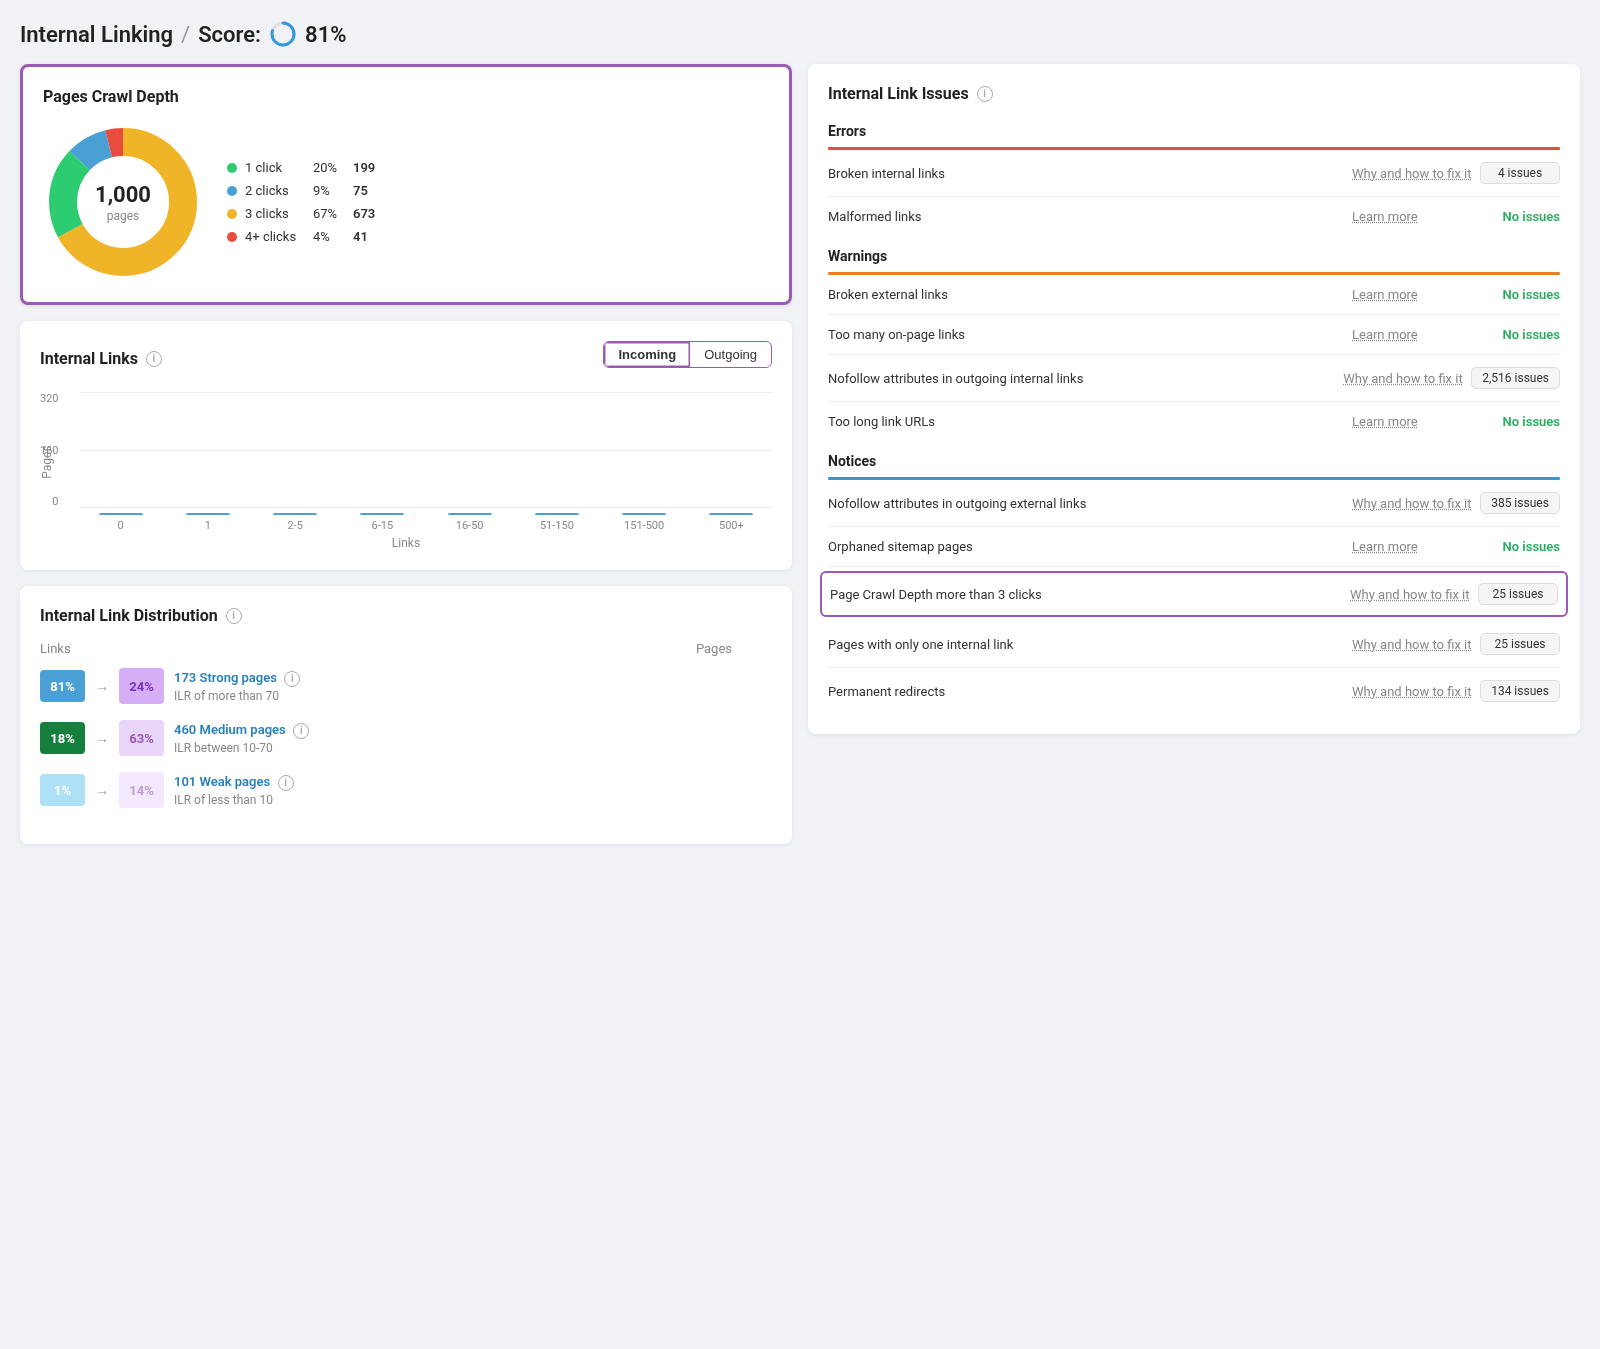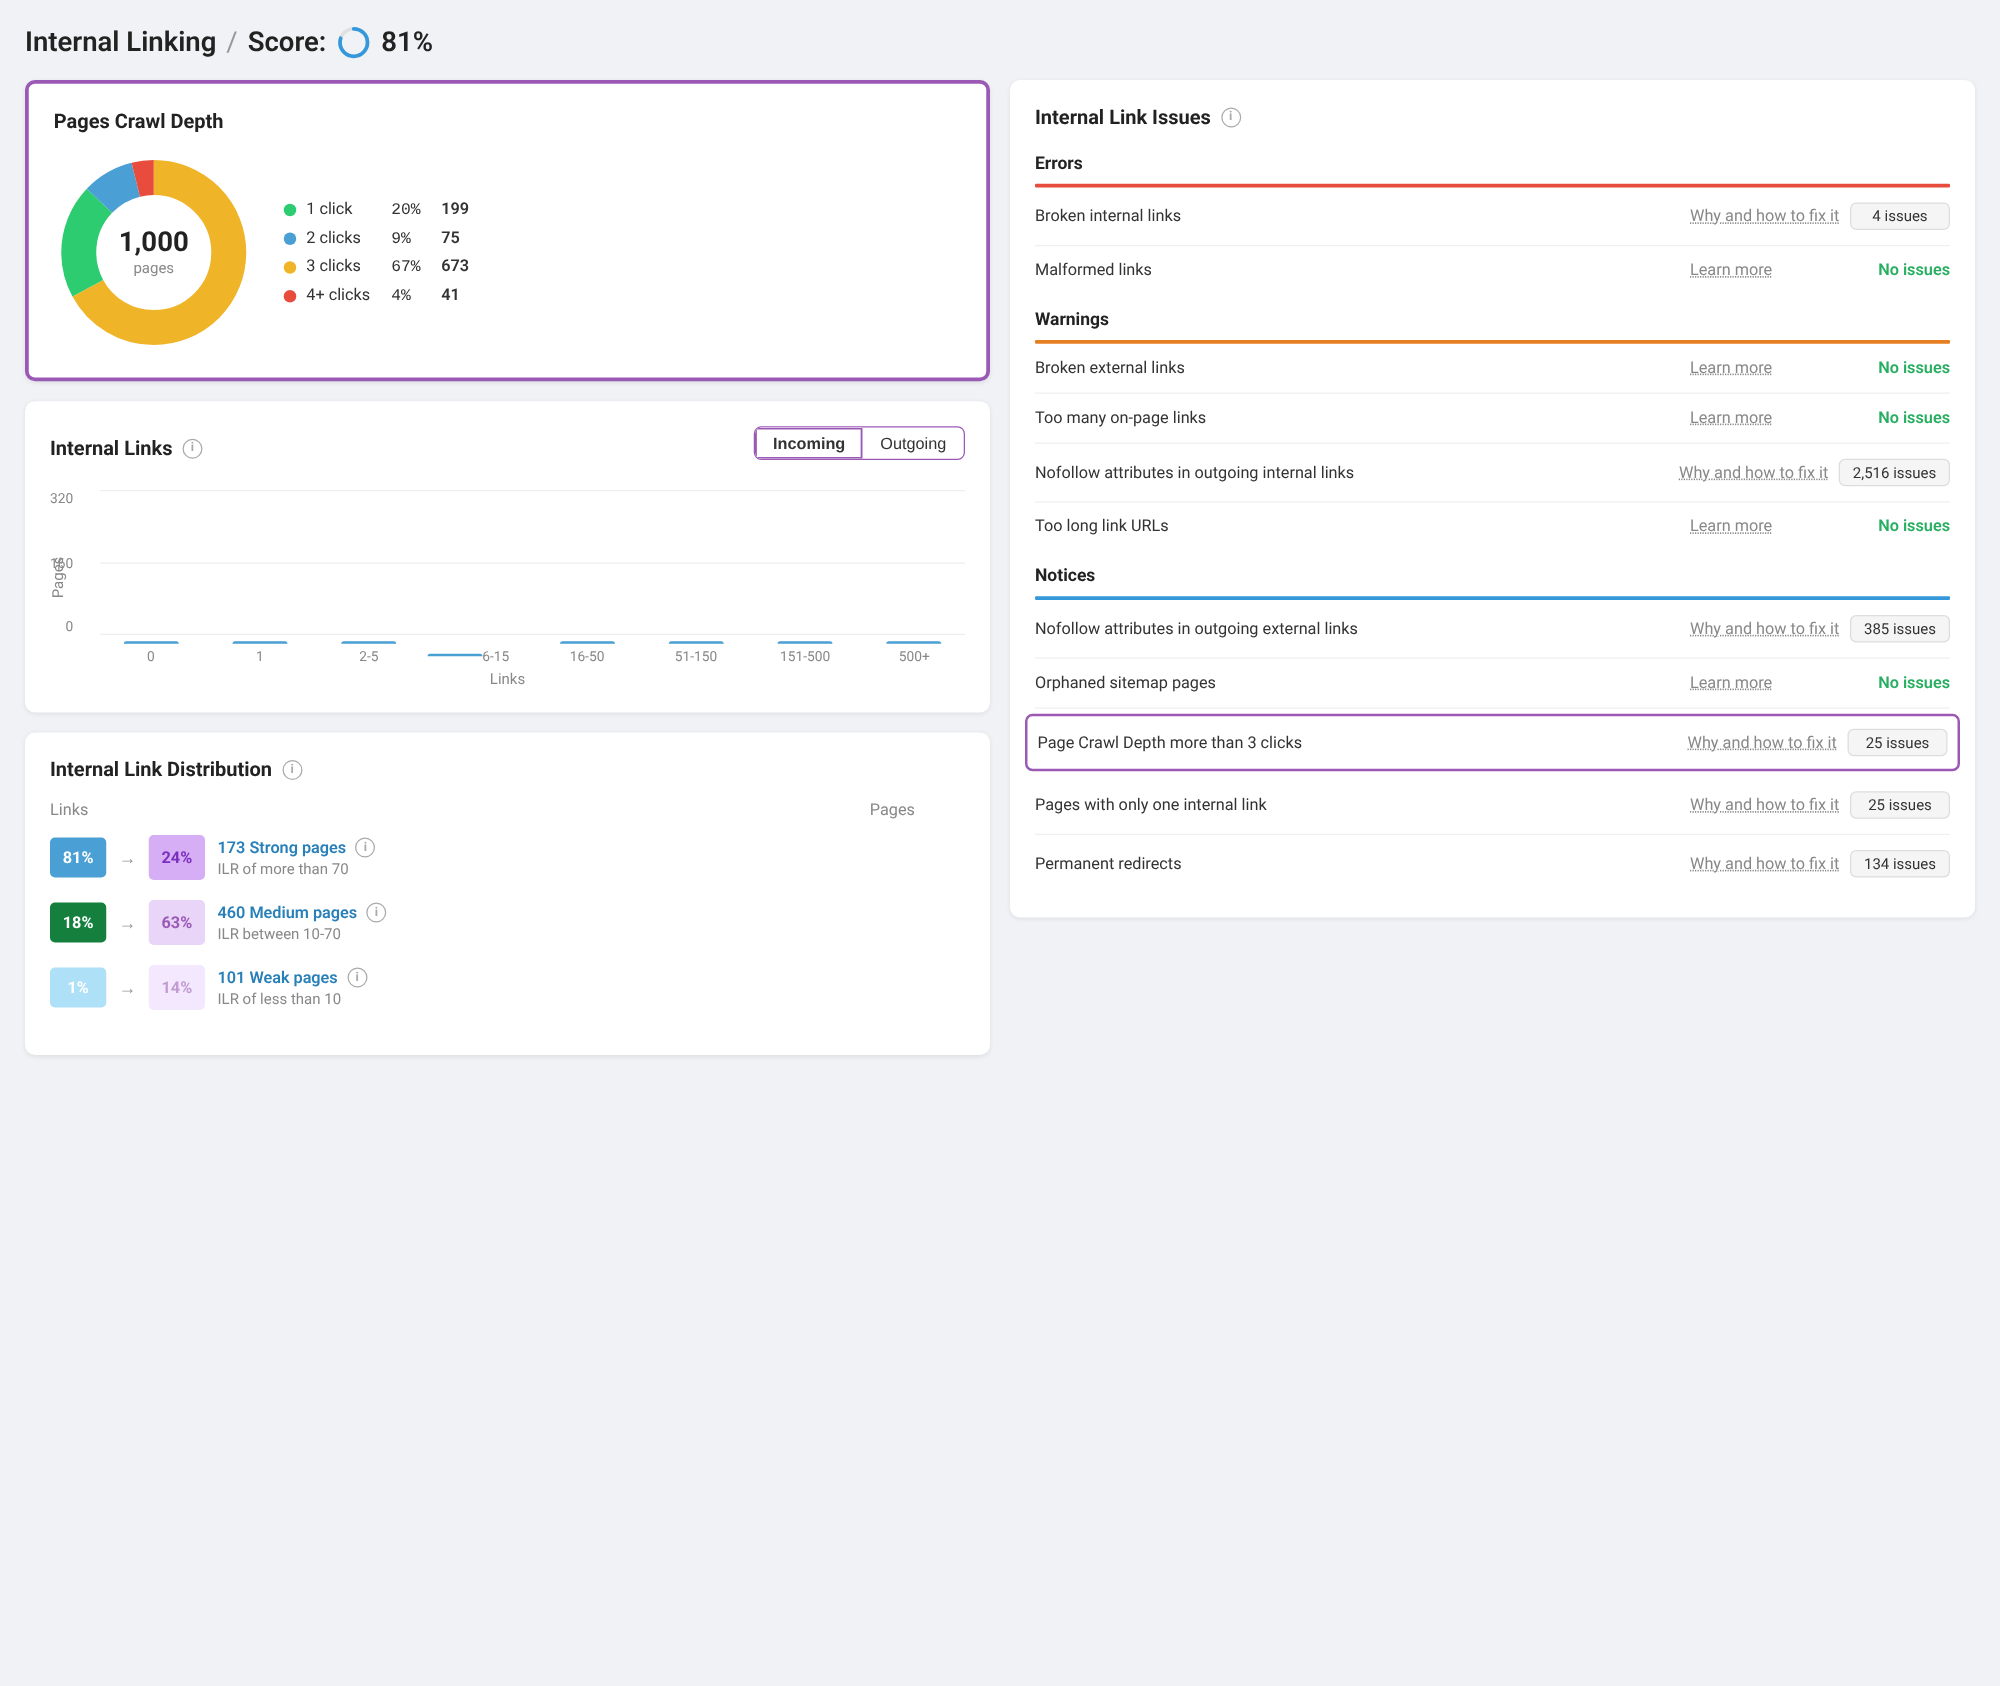--- a/index.html
+++ b/index.html
@@ -114,21 +114,20 @@
       border-radius: 50%;
       flex-shrink: 0;
     }
     .legend-text {
       color: #333;
       min-width: 60px;
     }
     .legend-pct {
       color: #333;
       min-width: 32px;
-      font-family: Liberation Mono, monospace;
     }
     .legend-count {
       color: #333;
       font-weight: 600;
     }
     
     .section-header {
       display: flex;
       align-items: flex-end;
       justify-content: space-between;
@@ -386,21 +385,21 @@
     <span style="font-size:11px; color:#888; margin-top:4px; white-space:nowrap;">0</span>
   </div>
               <div style="display: flex; flex-direction: column; align-items: center; flex: 1 1 0%;">
     <div style="width:100%; max-width:44px; background:#4a9fd4; border-radius:3px 3px 0 0; height:4.6875%; min-height:2px;"></div>
     <span style="font-size:11px; color:#888; margin-top:4px; white-space:nowrap;">1</span>
   </div>
               <div style="display: flex; flex-direction: column; align-items: center; flex: 1 1 0%;">
     <div style="width:100%; max-width:44px; background:#4a9fd4; border-radius:3px 3px 0 0; height:93.75%; min-height:2px;"></div>
     <span style="font-size:11px; color:#888; margin-top:4px; white-space:nowrap;">2-5</span>
   </div>
-              <div style="display: flex; flex-direction: row; align-items: center; flex: 1 1 0%;">
+              <div style="display: flex; flex-direction: column; align-items: center; flex: 1 1 0%;">
     <div style="width:100%; max-width:44px; background:#4a9fd4; border-radius:3px 3px 0 0; height:65.625%; min-height:2px;"></div>
     <span style="font-size:11px; color:#888; margin-top:4px; white-space:nowrap;">6-15</span>
   </div>
               <div style="display: flex; flex-direction: column; align-items: center; flex: 1 1 0%;">
     <div style="width:100%; max-width:44px; background:#4a9fd4; border-radius:3px 3px 0 0; height:25%; min-height:2px;"></div>
     <span style="font-size:11px; color:#888; margin-top:4px; white-space:nowrap;">16-50</span>
   </div>
               <div style="display: flex; flex-direction: column; align-items: center; flex: 1 1 0%;">
     <div style="width:100%; max-width:44px; background:#4a9fd4; border-radius:3px 3px 0 0; height:9.375%; min-height:2px;"></div>
     <span style="font-size:11px; color:#888; margin-top:4px; white-space:nowrap;">51-150</span>

